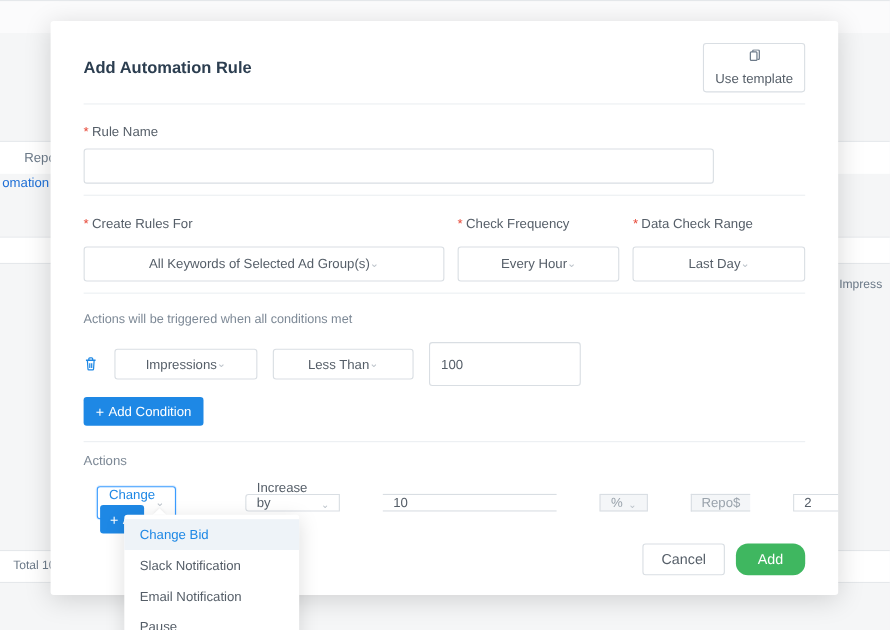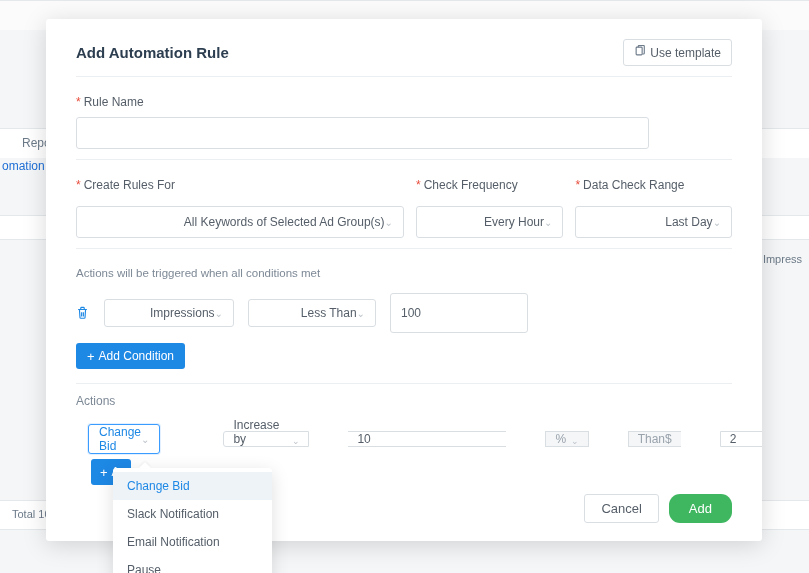--- a/index.html
+++ b/index.html
@@ -33,34 +33,34 @@
     box-shadow:0 4px 24px rgba(0,0,0,0.15);
     padding:20px 30px 18px 30px;
     overflow:hidden;
   }
   .modal-header { display:flex; justify-content:space-between; align-items:center; margin-bottom:10px;}
   .modal-title { font-size:15px; font-weight:600; color:#2c3e50;}
   .use-template-btn {
     font-size:12px; color:#555e68;
     border:1px solid #d9dee3; border-radius:3px;
     padding:5px 10px; background:#fff; cursor:pointer;
-    display:flex; align-items:center; gap:4px;
+    display:flex; align-items:center; gap:4px;flex-direction:column;
   }
   .use-template-btn svg { width:12px; height:12px; stroke:#6c7a89; fill:none; stroke-width:1.3;}
   hr.sep { border:none; border-top:1px solid #eceff2; margin:10px 0 18px 0;}
 
   .req { color:#e74c3c; margin-right:3px; font-size:12px;}
   .label { font-size:12px; color:#555e68; margin-bottom:8px;}
   .text-input, .select {
     width:100%; height:32px;
     border:1px solid #d9dee3; border-radius:3px;
     padding:0 10px; font-size:12px; color:#555e68;
     background:#fff;
   }
-  .select { display:flex; align-items:center; justify-content:flex-end; cursor:pointer;}
+  .select { display:flex; align-items:center; justify-content:center; cursor:pointer;}
   .select .caret { color:#bcc3ca; font-size:10px;}
   .select.focused { border-color:#3b9cff; box-shadow:0 0 0 1px rgba(59,156,255,0.15);}
   .select .sel-text { color:#555e68;}
   .select .sel-text.hl { color:#1e88e5;}
 
   .row3 { display:flex; gap:12px; margin-bottom:6px;}
   .col-a { flex:1.78;}
   .col-b { flex:0.8;}
   .col-c { flex:0.85;}
 
@@ -228,21 +228,21 @@
           <span class="caret" style="font-size:9px;color:#bcc3ca;">⌄</span>
       </div>
       <div class="seg inpt mid">
           <span>10</span>
         </div>
       <div class="seg unit">
           <span>%</span>
           <span class="caret">⌄</span>
         </div>
       <div class="seg lim last-mid">
-          <span>Than$</span>
+          <span>Repo$</span>
         </div>
       <div class="seg inpt2">
           <span>2</span>
         </div>
     </div>
   </div>
 
   <div class="footer">
     <button class="btn-cancel">Cancel</button>
     <button class="btn-add">Add</button>

